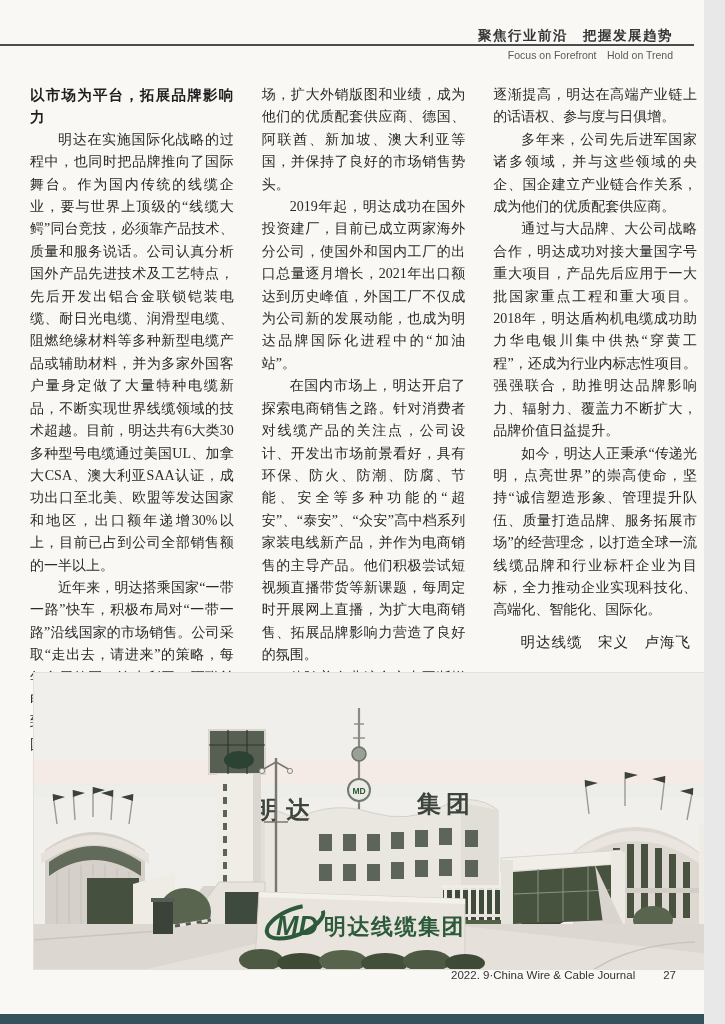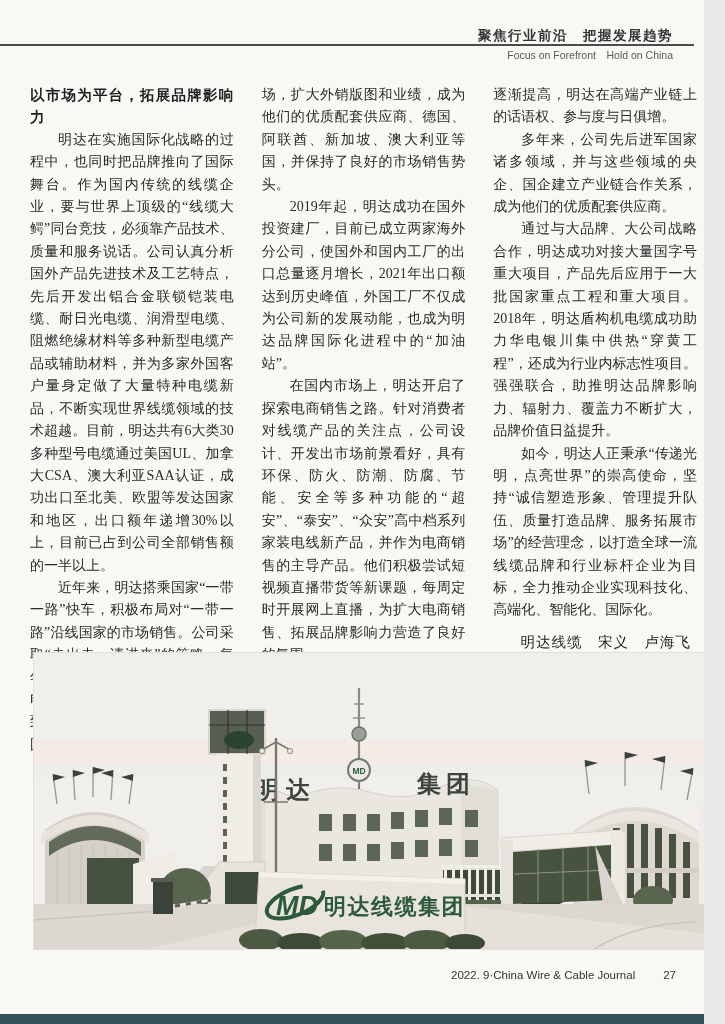--- a/index.html
+++ b/index.html
@@ -28,40 +28,40 @@
   .sec-heading {
     font-family:"Liberation Sans", sans-serif; font-weight:bold;
     font-size:14.5px; line-height:22.4px; margin:0; letter-spacing:0.5px; color:#1f1f1f;
   }
   .byline {
     font-family:"Liberation Sans", sans-serif; font-weight:normal;
     font-size:14.5px; text-align:right; margin-top:9px; letter-spacing:1px;
     padding-right:6px; color:#1f1f1f;
   }
   
-  .photo { position:absolute; left:33px; top:652px; width:677px; height:298px; }
+  .photo { position:absolute; left:33px; top:672px; width:677px; height:298px; }
   .photo svg { display:block; }
   
   .footer {
     position:absolute; top:969px; right:28px;
     font-family:"Liberation Sans", sans-serif; font-size:11.5px; color:#333;
     display:flex; align-items:baseline; white-space:nowrap;
   }
   .footer .pageno { margin-left:28px; }
   .bottom-band { position:absolute; left:0; bottom:0; width:100%; height:10px; background:#35525c; }
 </style>
 </head>
 <body>
 
 <div class="page">
 
   <div>
     <div class="header-cn">聚焦行业前沿　把握发展趋势</div>
     <div class="header-rule"></div>
-    <div class="header-en">Focus on Forefront　Hold on China</div>
+    <div class="header-en">Focus on Forefront　Hold on Trend</div>
   </div>
 
   <div class="columns">
     <div class="col">
       <h3 class="sec-heading">以市场为平台，拓展品牌影响力</h3>
       <p class="indent">明达在实施国际化战略的过程中，也同时把品牌推向了国际舞台。作为国内传统的线缆企业，要与世界上顶级的“线缆大鳄”同台竞技，必须靠产品技术、质量和服务说话。公司认真分析国外产品先进技术及工艺特点，先后开发出铝合金联锁铠装电缆、耐日光电缆、润滑型电缆、阻燃绝缘材料等多种新型电缆产品或辅助材料，并为多家外国客户量身定做了大量特种电缆新品，不断实现世界线缆领域的技术超越。目前，明达共有6大类30多种型号电缆通过美国UL、加拿大CSA、澳大利亚SAA认证，成功出口至北美、欧盟等发达国家和地区，出口额年递增30%以上，目前已占到公司全部销售额的一半以上。</p>
       <p class="indent">近年来，明达搭乘国家“一带一路”快车，积极布局对“一带一路”沿线国家的市场销售。公司采取“走出去，请进来”的策略，每年参展德国、澳大利亚、阿联酋电力、建材展会，邀请外国客商到公司参观考察，不断拓展新的国外市</p>
     </div>
     <div class="col">
       <p>场，扩大外销版图和业绩，成为他们的优质配套供应商、德国、阿联酋、新加坡、澳大利亚等国，并保持了良好的市场销售势头。</p>

